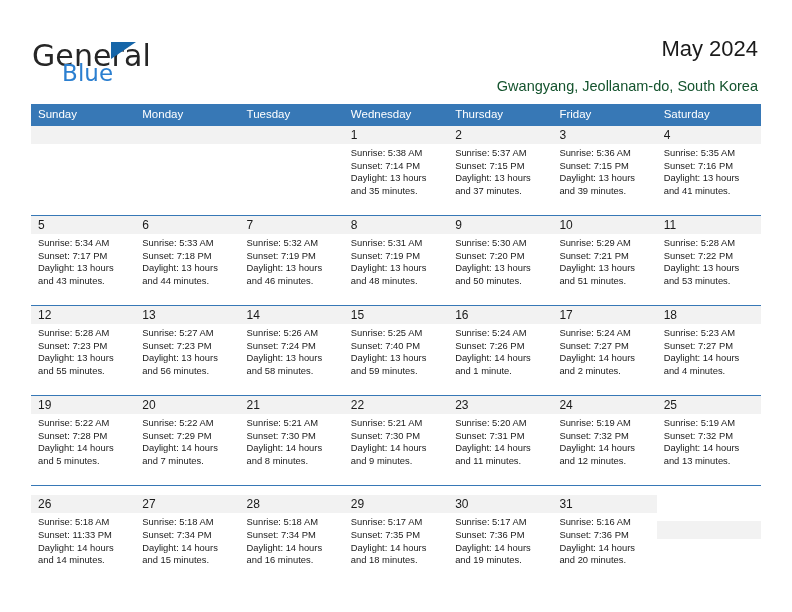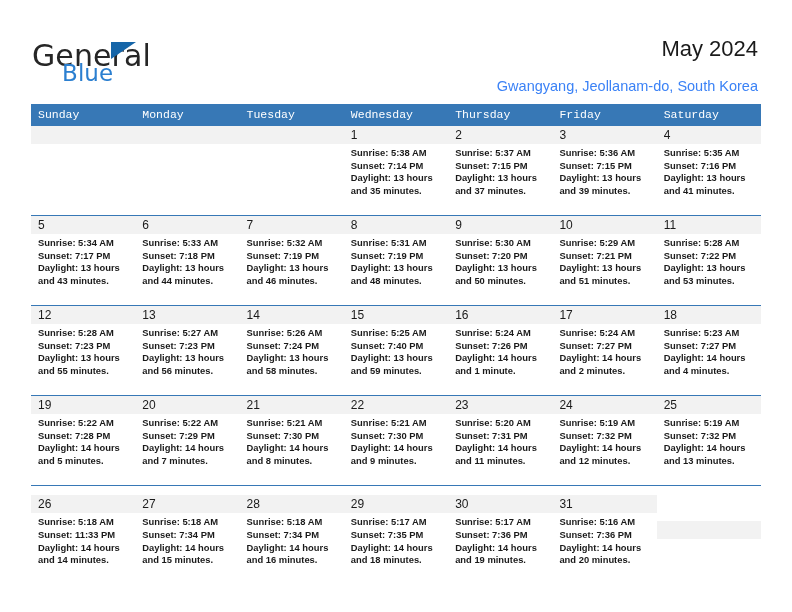--- a/index.html
+++ b/index.html
@@ -69,37 +69,36 @@
     font-size: 22px;
     color: #1a1a1a;
     text-align: right;
     white-space: nowrap;
   }
   .subtitle {
     position: absolute;
     right: 34px;
     top: 78px;
     font-size: 14.5px;
-    color: #3b82f6;
+    color: #14532d;
     text-align: right;
     white-space: nowrap;
   }
 
   
   .calendar {
     position: absolute;
     left: 31px;
     top: 104px;
     width: 730px;
   }
   .dow-row {
     display: flex;
     background: #3778b6;
     height: 21px;
-    font-family: Liberation Mono, monospace;
   }
   .dow {
     flex: 1 1 0;
     color: #ffffff;
     font-size: 11.5px;
     line-height: 21px;
     padding-left: 7px;
     box-sizing: border-box;
     white-space: nowrap;
   }
@@ -125,21 +124,20 @@
     font-size: 12px;
     line-height: 18px;
     color: #1a1a1a;
   }
   .cell.empty .datebar { color: transparent; }
   .cell .info {
     padding: 3px 5px 0 7px;
     font-size: 9.4px;
     line-height: 12.55px;
     color: #1a1a1a;
-    font-weight: bold;
   }
   .cell .info div { white-space: nowrap; }
 </style>
 </head>
 <body>
 
 <div class="page">
 
   <div class="header">
 

